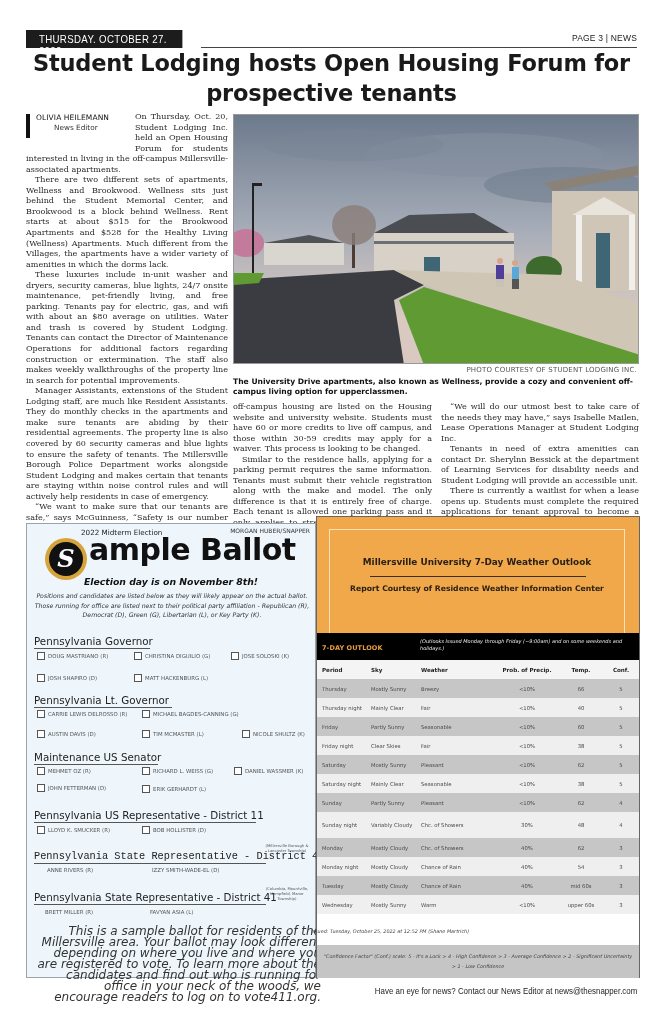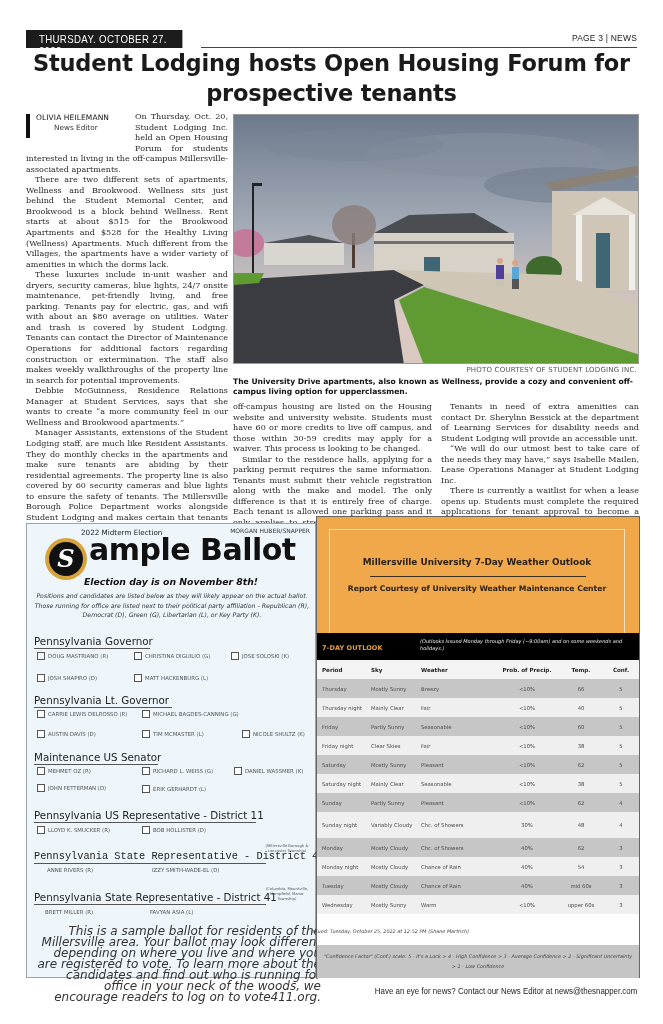--- a/index.html
+++ b/index.html
@@ -82,21 +82,20 @@
 
 <div class="col" style="left:26px; top:112px; width:202px; height:406px;">
   <div class="byline-wrap">
     <div class="byline-bar"></div>
     <div class="byline-name">OLIVIA HEILEMANN</div>
     <div class="byline-title">News Editor</div>
   </div>
   <p class="noindent">On Thursday, Oct. 20, Student Lodging Inc. held an Open Housing Forum for students interested in living in the off-campus Millersville-associated apartments.</p>
   <p>There are two different sets of apartments, Wellness and Brookwood. Wellness sits just behind the Student Memorial Center, and Brookwood is a block behind Wellness. Rent starts at about $515 for the Brookwood Apartments and $528 for the Healthy Living (Wellness) Apartments. Much different from the Villages, the apartments have a wider variety of amenities in which the dorms lack.</p>
   <p>These luxuries include in-unit washer and dryers, security cameras, blue lights, 24/7 onsite maintenance, pet-friendly living, and free parking. Tenants pay for electric, gas, and wifi with about an $80 average on utilities. Water and trash is covered by Student Lodging. Tenants can contact the Director of Maintenance Operations for additional factors regarding construction or extermination. The staff also makes weekly walkthroughs of the property line in search for potential improvements.</p>
-  <p>Debbie McGuinness, Residence Relations Manager at Student Services, says that she wants to create “a more community feel in our Wellness and Brookwood apartments.”</p>
   <p>Manager Assistants, extensions of the Student Lodging staff, are much like Resident Assistants. They do monthly checks in the apartments and make sure tenants are abiding by their residential agreements. The property line is also covered by 60 security cameras and blue lights to ensure the safety of tenants. The Millersville Borough Police Department works alongside Student Lodging and makes certain that tenants are staying within noise control rules and will actively help residents in case of emergency.</p>
   <p>“We want to make sure that our tenants are safe,” says McGuinness, “Safety is our number one concern.”</p>
   <p>Millersville University’s requirements for any</p>
 </div>
 
 <div class="photo">
   <svg width="406" height="250" viewBox="0 0 406 250">
     <defs>
       <linearGradient id="sky" x1="0" y1="0" x2="0" y2="1">
         <stop offset="0" stop-color="#6d7a8c"></stop>
@@ -150,22 +149,22 @@
 </div>
 <div class="credit">PHOTO COURTESY OF STUDENT LODGING INC.</div>
 <div class="caption">The University Drive apartments, also known as Wellness, provide a cozy and convenient off-campus living option for upperclassmen.</div>
 
 <div class="col" style="left:233px; top:402px; width:199px; height:114px;">
   <p class="noindent">off-campus housing are listed on the Housing website and university website. Students must have 60 or more credits to live off campus, and those within 30-59 credits may apply for a waiver. This process is looking to be changed.</p>
   <p>Similar to the residence halls, applying for a parking permit requires the same information. Tenants must submit their vehicle registration along with the make and model. The only difference is that it is entirely free of charge. Each tenant is allowed one parking pass and it only applies to street legal vehicles. There is also a designated lot for guests to park in without getting ticketed.</p>
 </div>
 
 <div class="col" style="left:441px; top:402px; width:198px; height:114px;">
+  <p>“We will do our utmost best to take care of the needs they may have,” says Isabelle Mailen, Lease Operations Manager at Student Lodging Inc.</p>
   <p>Tenants in need of extra amenities can contact Dr. Sherylnn Bessick at the department of Learning Services for disability needs and Student Lodging will provide an accessible unit.</p>
-  <p>“We will do our utmost best to take care of the needs they may have,” says Isabelle Mailen, Lease Operations Manager at Student Lodging Inc.</p>
   <p>There is currently a waitlist for when a lease opens up. Students must complete the required applications for tenant approval to become a resident within the 2023/2024 lease.</p>
   <p>More information can be found at</p>
   <p style="text-align:left;">www.studentlodginginc.com.</p>
 </div>
 
 <div class="ballot">
   <div class="kicker">2022 Midterm Election</div>
   <div class="photo-credit">MORGAN HUBER/SNAPPER</div>
   <div class="logo">
       <div class="logo-inner">S</div>
@@ -281,21 +280,21 @@
     </div>
 
   <div class="disclaimer">This is a sample ballot for residents of the Millersville area. Your ballot may look different depending on where you live and where you are registered to vote. To learn more about the candidates and find out who is running for office in your neck of the woods, we encourage readers to log on to vote411.org.</div>
 </div>
 
 <div class="weather">
   <div class="wx-head">
     <div class="wx-frame">
       <div class="wx-title">Millersville University 7-Day Weather Outlook</div>
       <div class="wx-rule"></div>
-      <div class="wx-sub">Report Courtesy of University Weather Maintenance Center</div>
+      <div class="wx-sub">Report Courtesy of Residence Weather Information Center</div>
     </div>
   </div>
   <div class="wx-band">
     <div class="wx-band-label">7-DAY OUTLOOK</div>
     <div class="wx-band-note">(Outlooks Issued Monday through Friday (~9:00am) and on some weekends and holidays.)</div>
   </div>
   <table class="wx">
     <thead>
       <tr>
         <th class="c1">Period</th>

